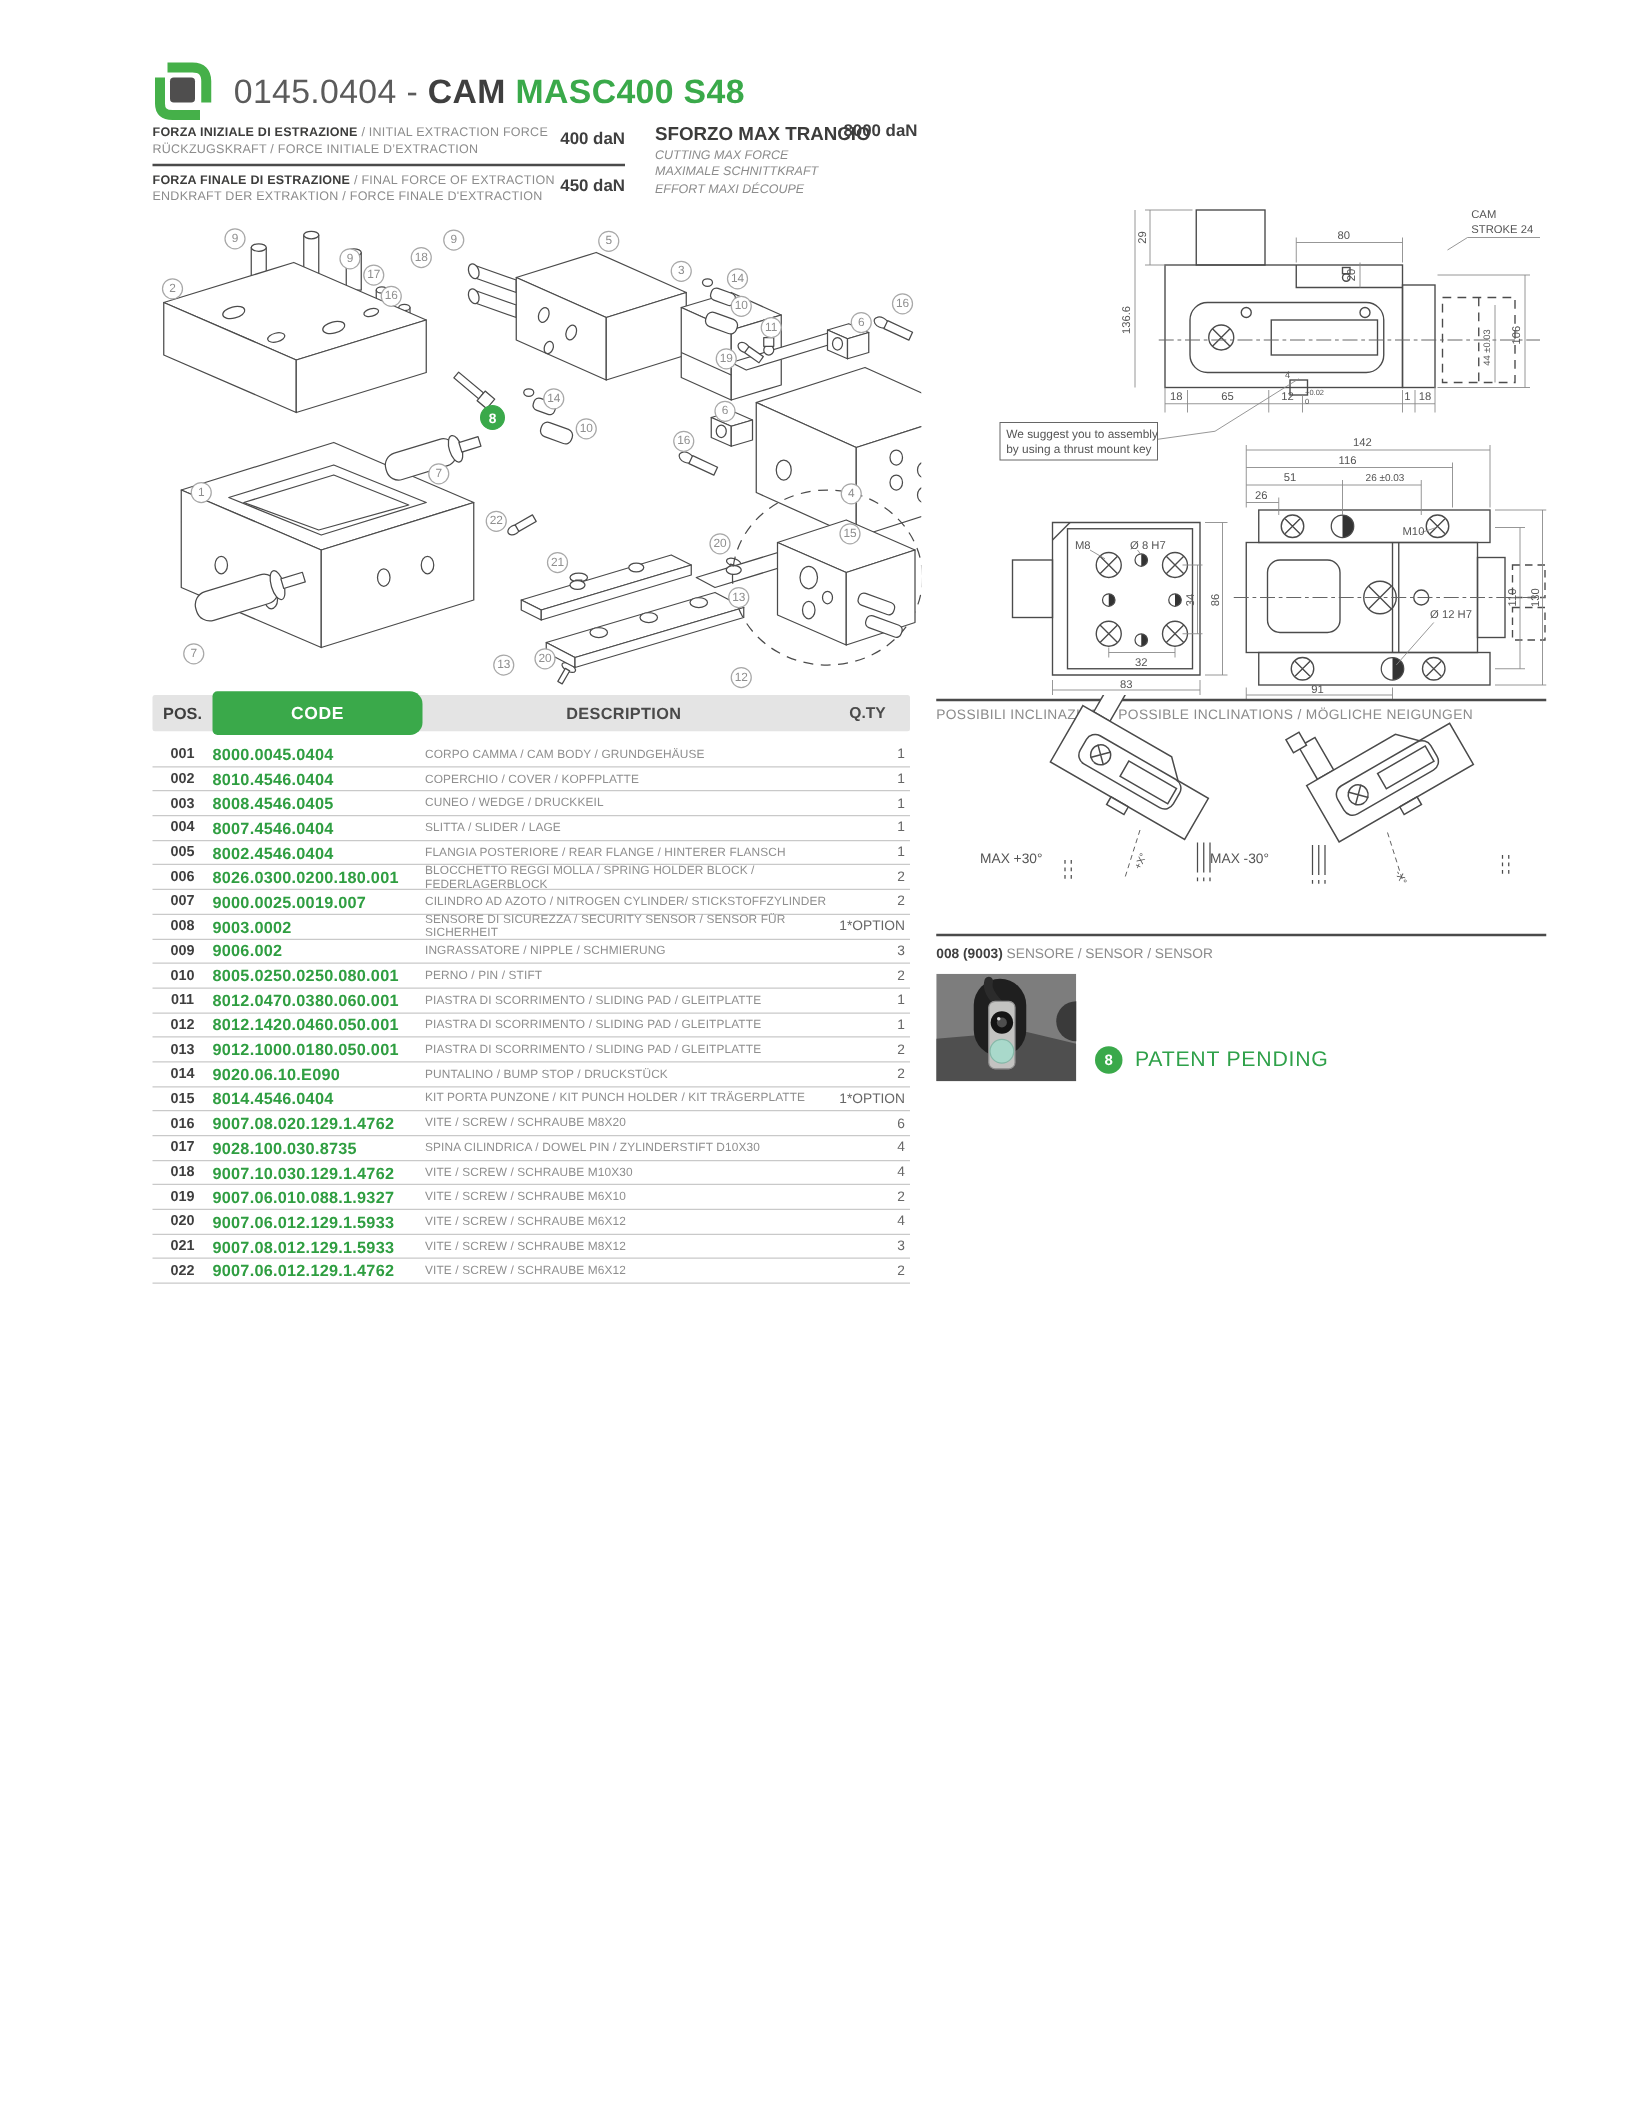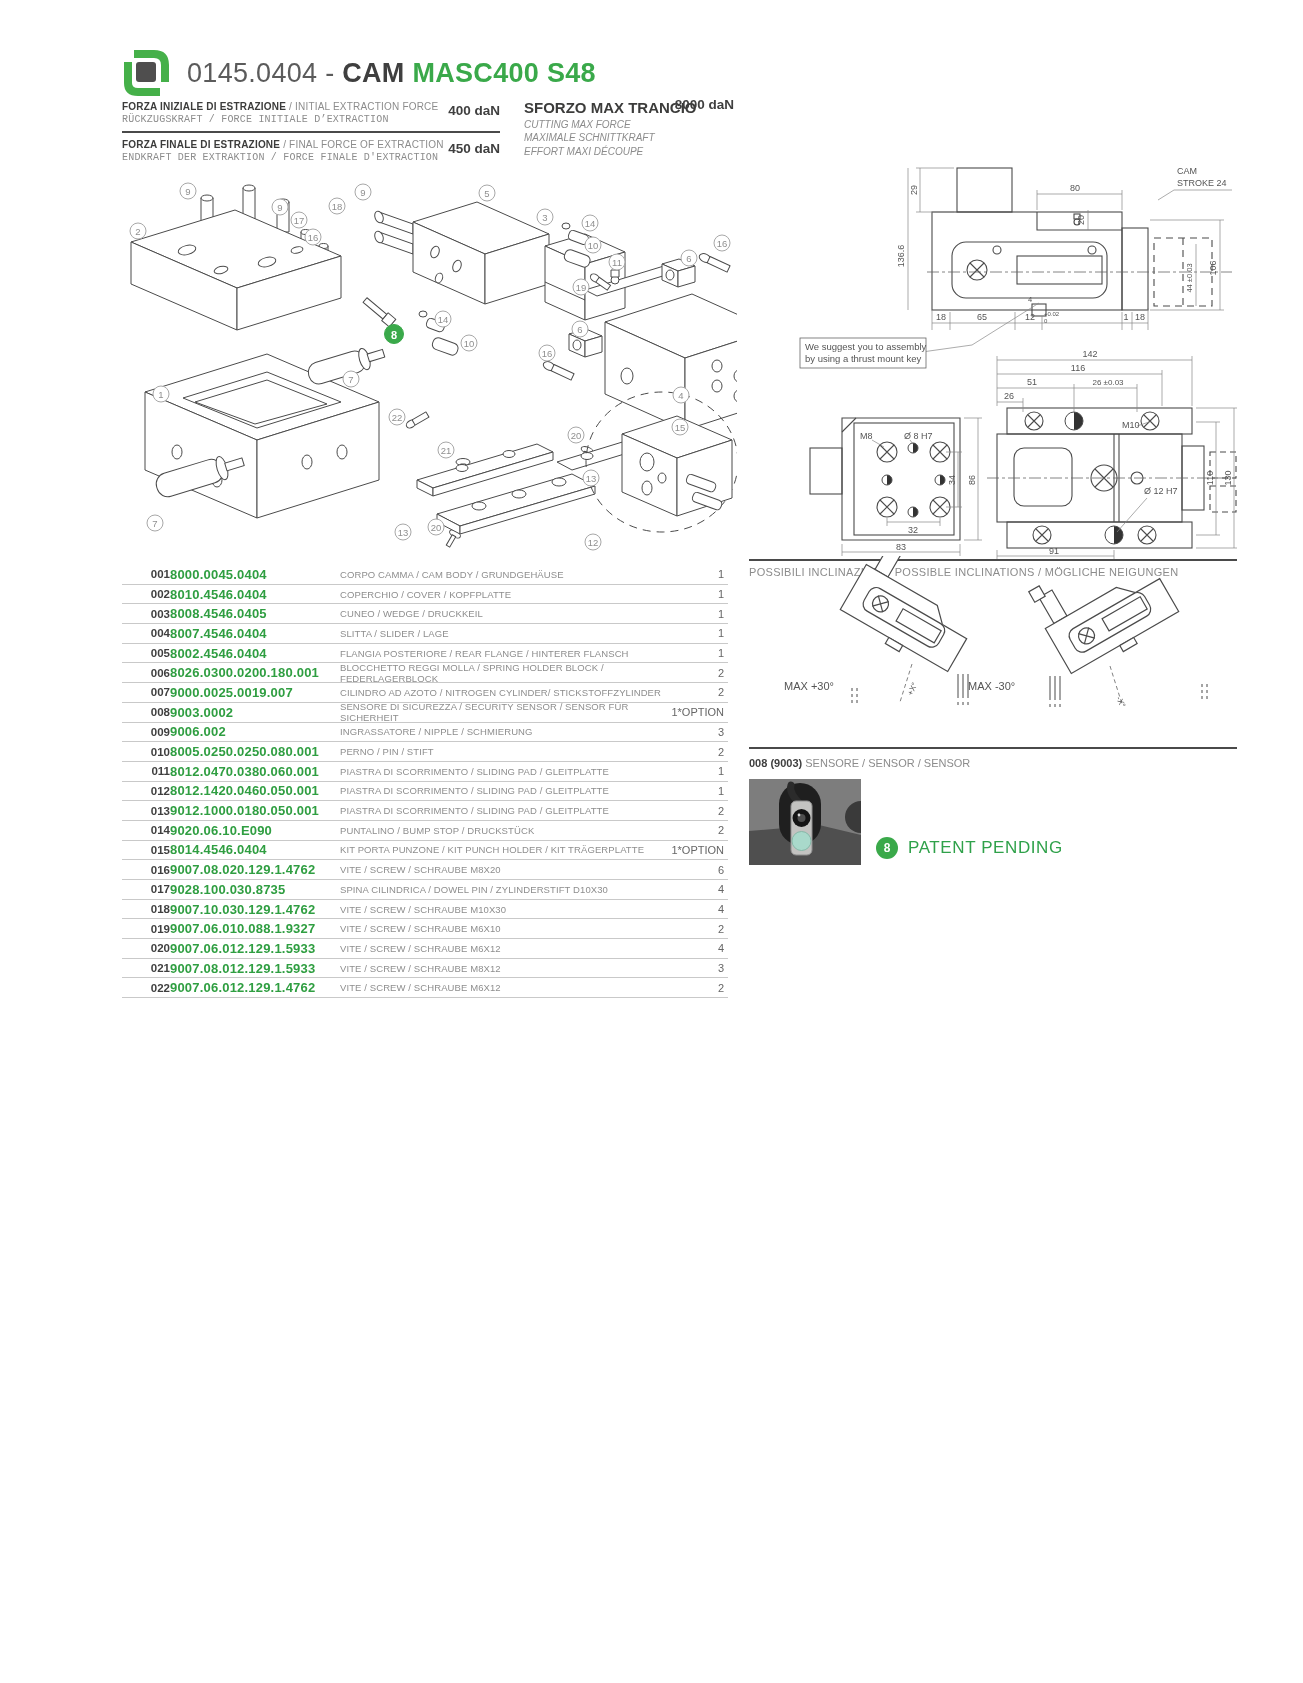--- a/index.html
+++ b/index.html
@@ -13,21 +13,21 @@
   .title{left:160px;top:58px;font-size:27px;color:#5b5b5b;letter-spacing:.3px;white-space:nowrap;}
   .title .t-cam{font-weight:bold;color:var(--dark);}
   .title .t-model{font-weight:bold;color:var(--green);}
 
   
   .spec-left{left:95px;top:99px;width:378px;}
   .spec-row{position:relative;padding:2px 0 6px 0;}
   .spec-row.first{border-bottom:2px solid #4a4a4a;margin-bottom:4px;}
   .spec-l1{font-size:10px;color:var(--gray);letter-spacing:.2px;}
   .spec-l1 b{color:#3c3c3b;}
-  .spec-l2{font-size:10px;color:var(--gray);letter-spacing:.2px;margin-top:2px;font-family:Liberation Mono, monospace;}
+  .spec-l2{font-size:10px;color:var(--gray);letter-spacing:.2px;margin-top:2px;}
   .spec-val{position:absolute;right:0;top:4px;font-size:13.5px;font-weight:bold;color:var(--dark);}
   .spec-right{left:497px;top:99px;width:210px;}
   .spec-right .sr-title{font-size:15px;font-weight:bold;color:#3c3c3b;}
   .spec-right .sr-val{position:absolute;right:0;top:-2px;font-size:13.5px;font-weight:bold;color:var(--dark);}
   .spec-right .sr-line{font-size:10px;color:var(--gray);margin-top:2.5px;font-style:italic;}
 
   
   .exploded{left:90px;top:162px;width:620px;height:395px;}
   .balloons{left:90px;top:162px;width:620px;height:395px;pointer-events:none;}
   .balloon{position:absolute;width:17px;height:17px;border:1px solid #a8a8a8;border-radius:50%;
@@ -57,21 +57,21 @@
                   font-weight:bold;font-size:13px;color:var(--dark);}
   .pt-head .h-code{position:absolute;left:48px;top:-3px;width:168px;height:35px;background:var(--green);
                    border-radius:4px 10px 10px 4px;color:#fff;font-weight:bold;font-size:14px;
                    text-align:center;line-height:35px;letter-spacing:.5px;}
   .pt-head .h-desc{position:absolute;left:216px;right:68px;line-height:29px;text-align:center;
                    font-weight:bold;font-size:13px;color:#4a4a4a;letter-spacing:.3px;}
   .pt-head .h-qty{position:absolute;right:0;width:68px;line-height:29px;text-align:center;
                   font-weight:bold;font-size:12.5px;color:#4a4a4a;}
   .pt-body{margin-top:9px;}
   .pt-row{display:flex;align-items:center;height:19.7px;border-bottom:1px solid var(--line);}
-  .c-pos{width:48px;text-align:right;font-weight:bold;font-size:11.5px;color:var(--dark);}
+  .c-pos{width:48px;text-align:center;font-weight:bold;font-size:11.5px;color:var(--dark);}
   .c-code{width:170px;font-weight:bold;font-size:13px;color:#2f9e41;letter-spacing:.2px;}
   .c-desc{flex:1;font-size:9.5px;color:#8e8e8e;letter-spacing:.1px;}
   .c-qty{width:64px;text-align:right;padding-right:4px;font-size:11px;color:#666;}
 
   
   .order-line{left:168px;top:1568px;width:1042px;padding-bottom:9px;border-bottom:2px solid #4a4a4a;
               font-size:13.5px;color:var(--gray);letter-spacing:.2px;}
   .order-line b{color:var(--dark);}
   .model-row{left:168px;top:1604px;width:1042px;display:flex;align-items:baseline;}
   .model-row .lbl{font-size:13px;color:var(--gray);letter-spacing:.4px;}
@@ -509,20 +509,26 @@
     <circle cx="52.5" cy="39" r="4" fill="#4e4e4e"></circle>
     <circle cx="50" cy="36" r="1.4" fill="#dadada"></circle>
     <circle cx="52.5" cy="62" r="9.5" fill="#a9d9cb" stroke="#86b8a8"></circle>
   </svg>
   <div class="abs patent">
     <div class="badge">8</div>
     <div class="p-label">PATENT PENDING</div>
   </div>
 
   <div class="abs parts-table">
+    <div class="pt-head">
+      <div class="h-pos">POS.</div>
+      <div class="h-code">CODE</div>
+      <div class="h-desc">DESCRIPTION</div>
+      <div class="h-qty">Q.TY</div>
+    </div>
     <div class="pt-body" id="table-body">
         <div class="pt-row">
           <span class="c-pos">001</span>
           <span class="c-code">8000.0045.0404</span>
           <span class="c-desc">CORPO CAMMA / CAM BODY / GRUNDGEHÄUSE</span>
           <span class="c-qty">1</span>
         </div>
         <div class="pt-row">
           <span class="c-pos">002</span>
           <span class="c-code">8010.4546.0404</span>

